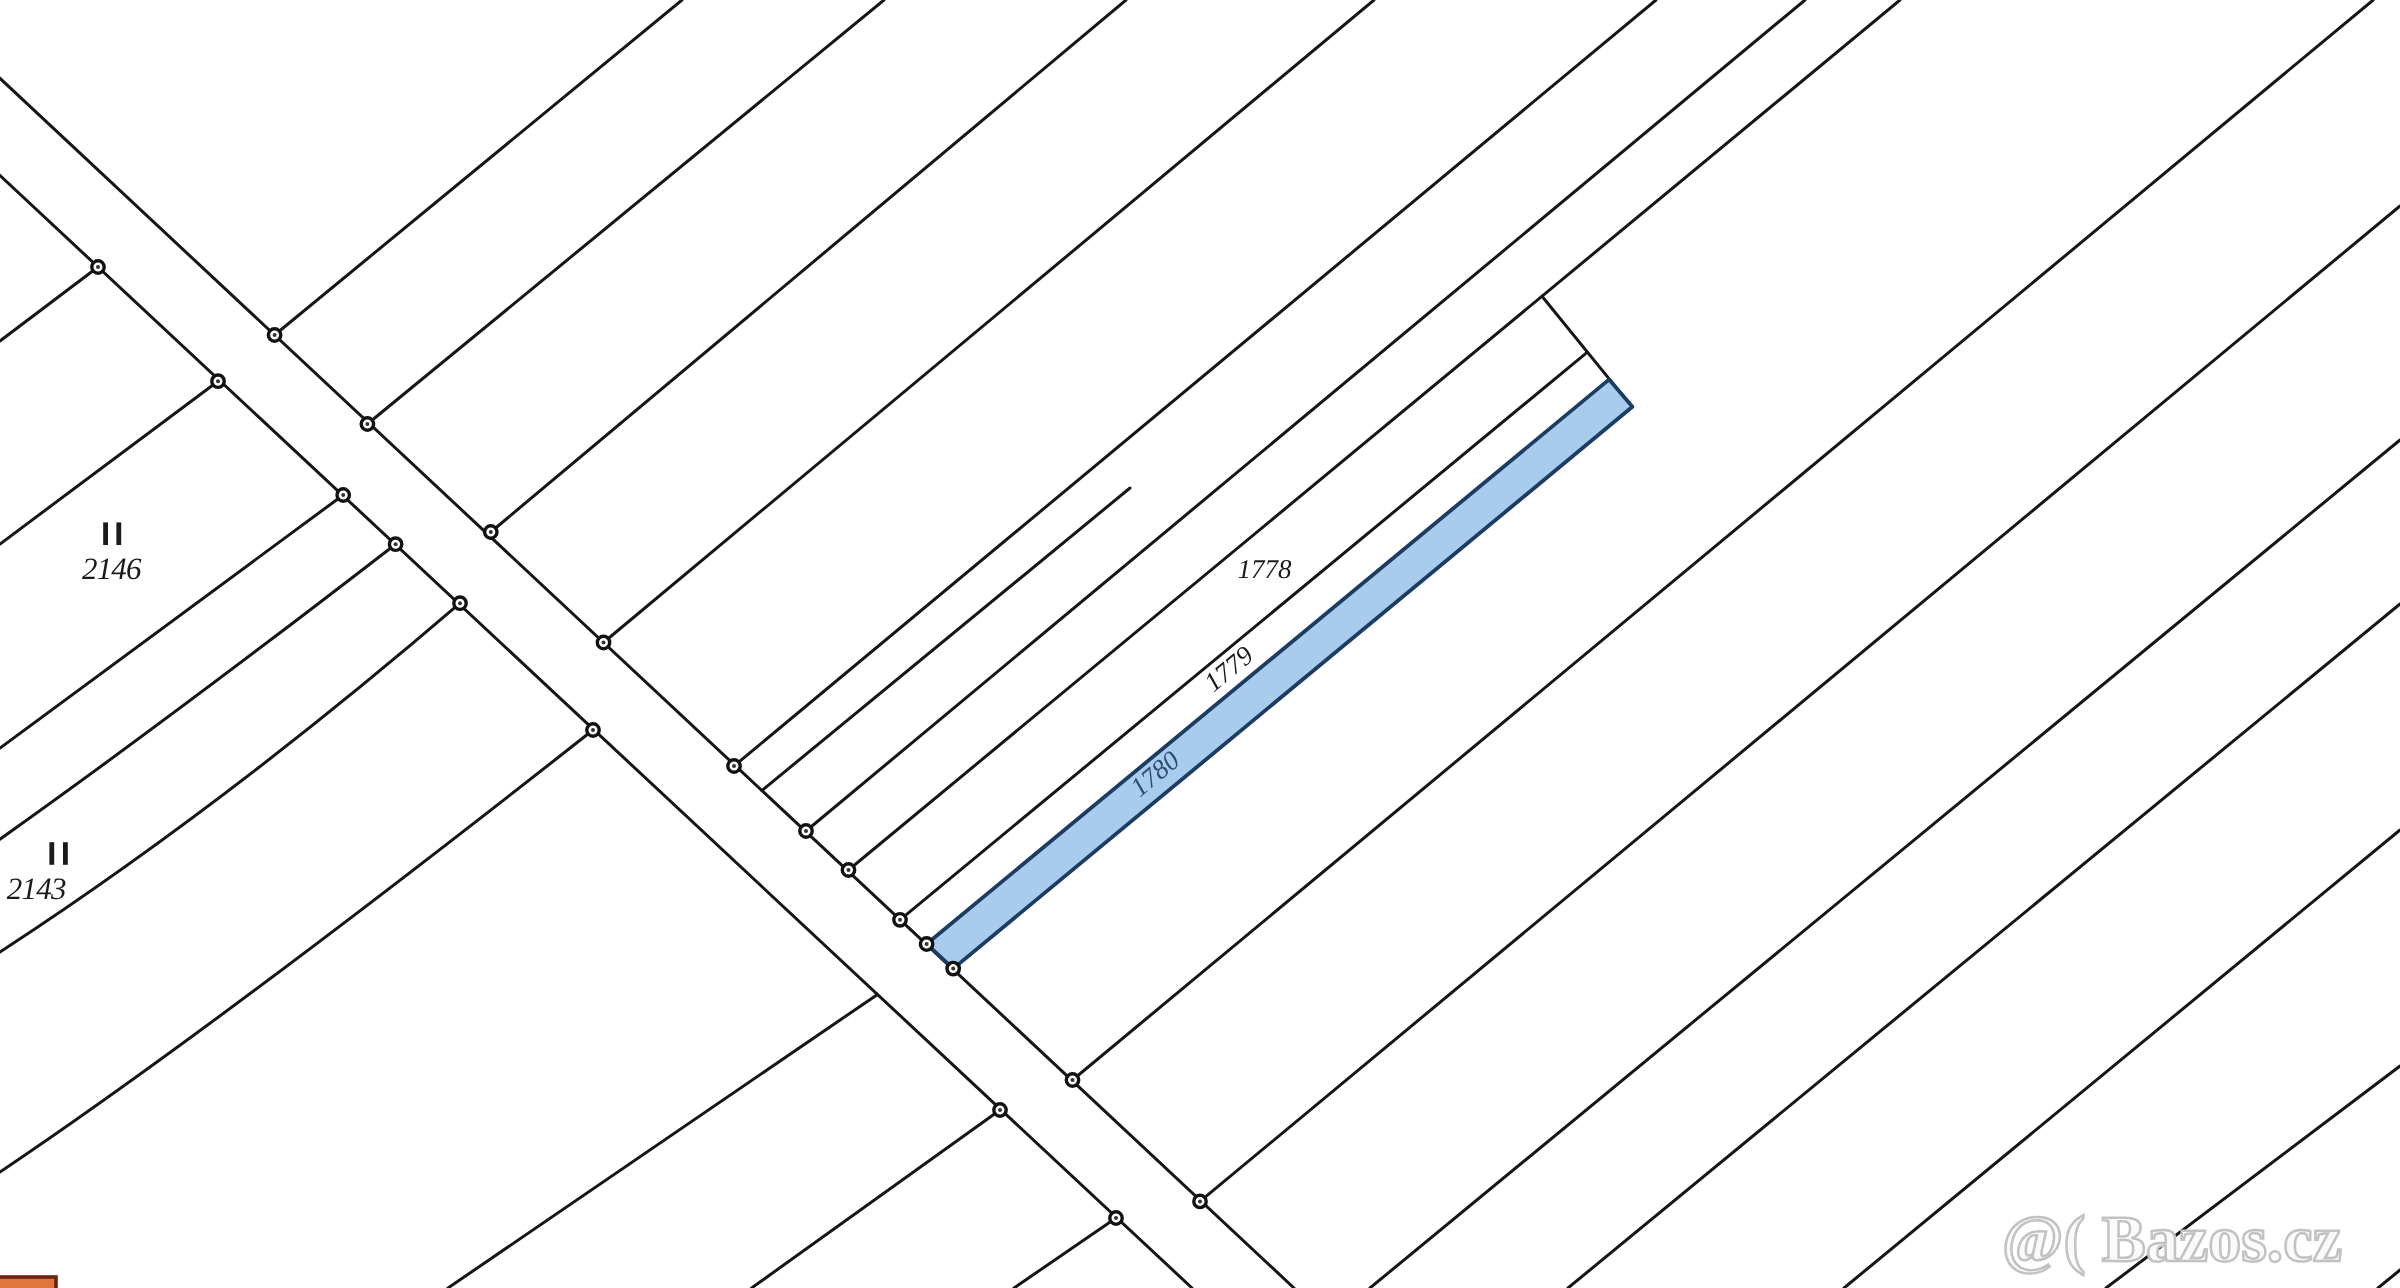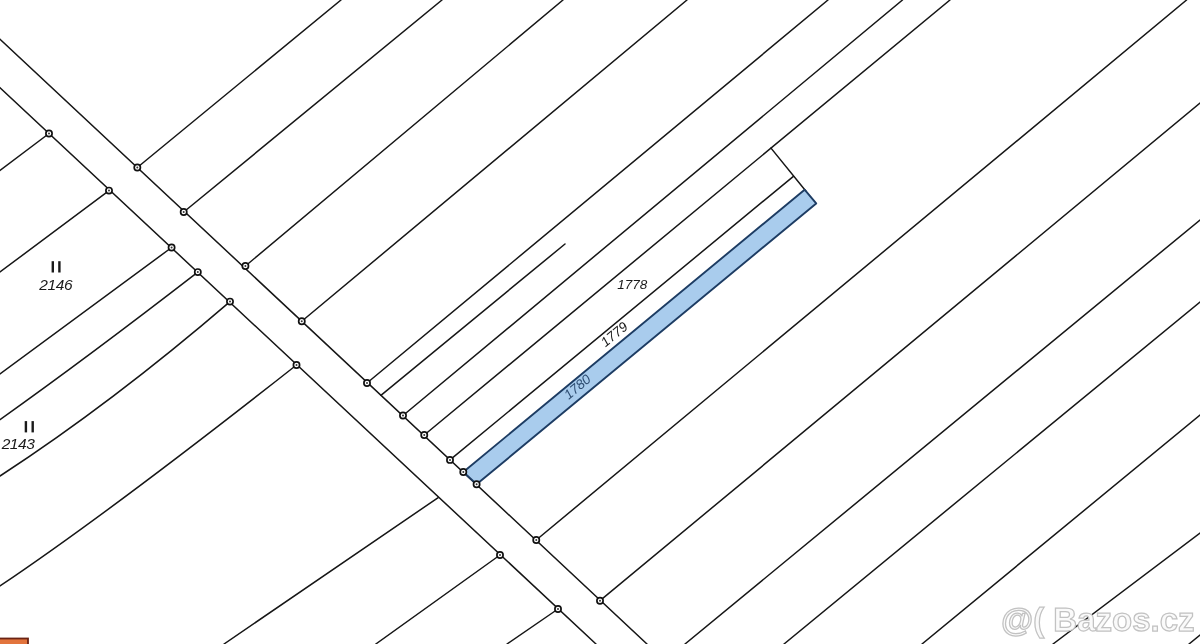--- a/index.html
+++ b/index.html
@@ -1,16 +1,16 @@
 <!DOCTYPE html>
 <html><head>
 <meta charset="utf-8">
 <style>
 html,body{margin:0;padding:0;background:#ffffff;}
-#map{width:1056px;height:644px;position:relative;font-family:Liberation Sans, sans-serif;}
+#map{width:1056px;height:644px;position:relative;font-family:Liberation Serif, serif;}
 svg{display:block;}
 </style>
 </head>
 <body>
 <div id="map">
 <svg width="1200" height="644" viewBox="0 0 1200 644">
 
   <rect x="0" y="0" width="1200" height="644" fill="#ffffff"></rect>
 
   <g stroke="#161616" stroke-width="1.5" fill="none" stroke-linecap="round">

